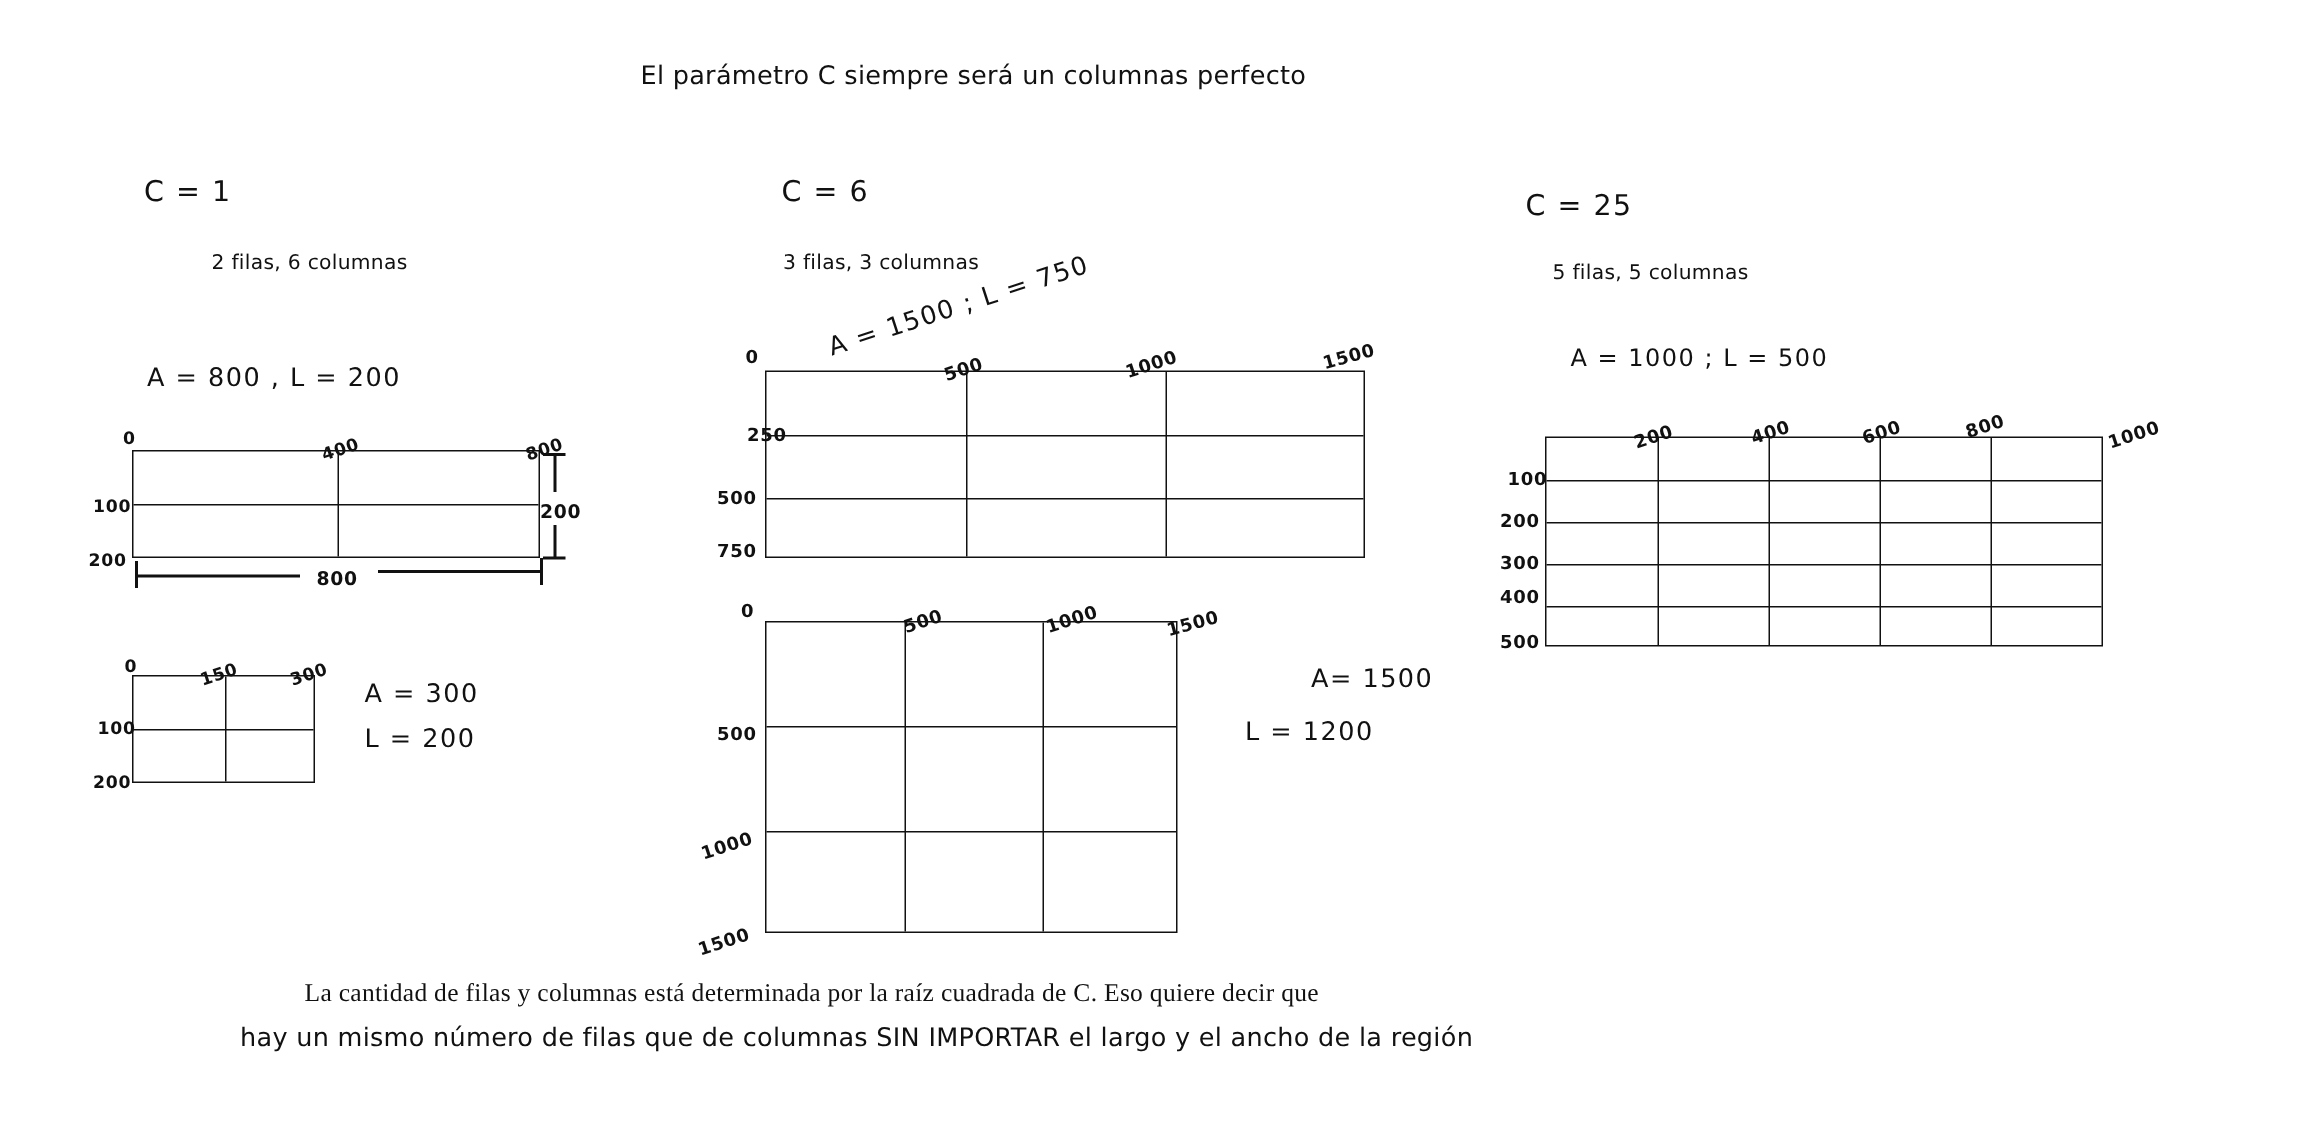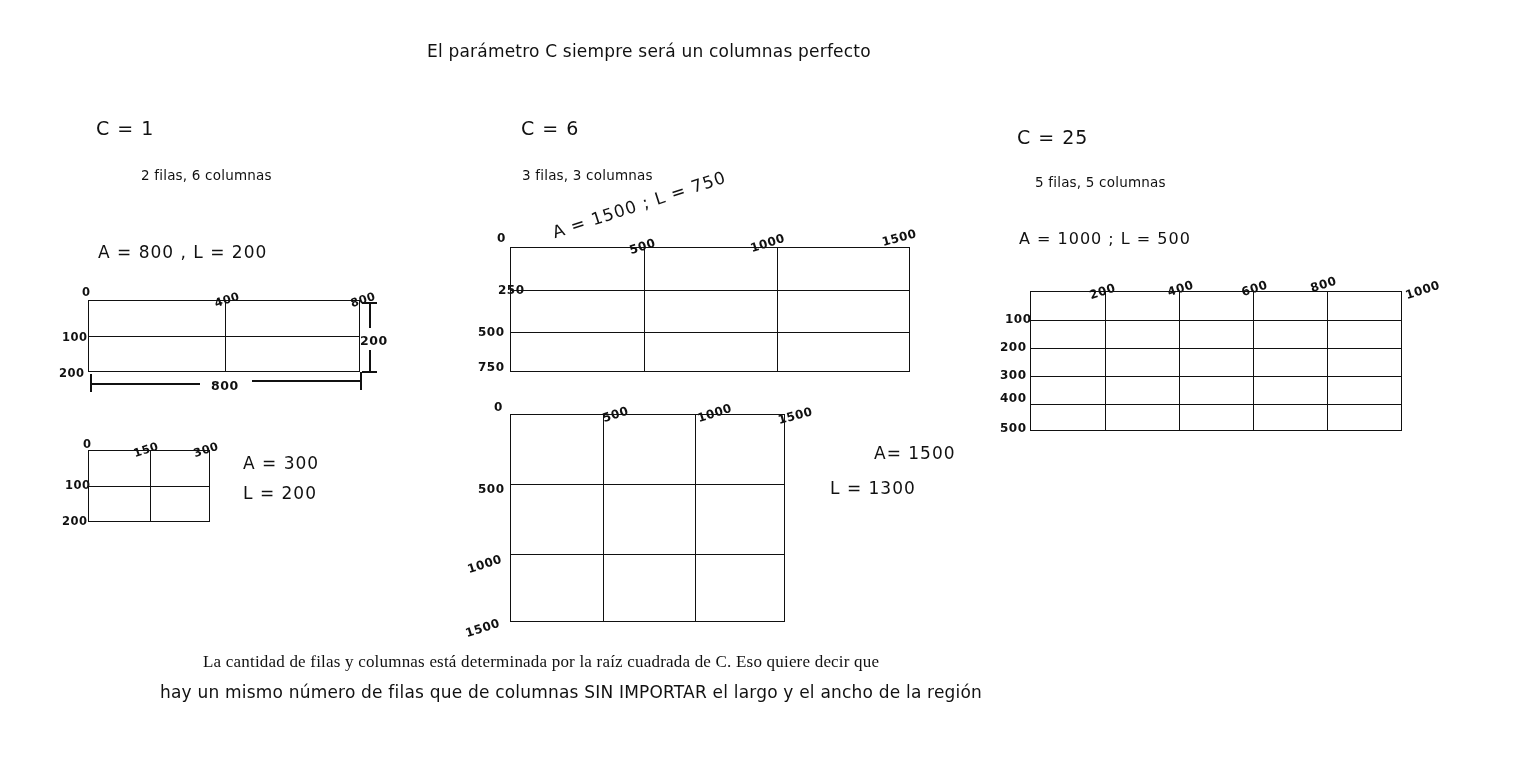--- a/index.html
+++ b/index.html
@@ -31,21 +31,21 @@
   .case-sub {
     font-size: 13.5px;
     letter-spacing: 0.2px;
     white-space: nowrap;
   }
   .al-label {
     font-size: 17px;
     letter-spacing: 1px;
     white-space: nowrap;
   }
-  .al-label.small { font-size: 16px; }
+  .al-label.small { font-size: 16px; margin-left: 28px; }
   .tick {
     font-size: 11.5px;
     font-weight: 700;
     letter-spacing: 0.5px;
     white-space: nowrap;
   }
   .tick.t2 { font-size: 12.5px; }
   .tick.t3 { font-size: 12px; }
   .footer-text {
     font-size: 17px;
@@ -179,21 +179,21 @@
   <div class="gline-v" style="left:184px;"></div>
 </div>
 <div class="abs tick t3" style="left:494px; top:400px;">0</div>
 <div class="abs tick t3 rot-s" style="left:605px; top:411px;">500</div>
 <div class="abs tick t3 rot-s" style="left:700px; top:411px;">1000</div>
 <div class="abs tick t3 rot-m" style="left:780px; top:413px;">1500</div>
 <div class="abs tick t3" style="left:478px; top:482px;">500</div>
 <div class="abs tick t3 rot-s" style="left:470px; top:562px;">1000</div>
 <div class="abs tick t3 rot-s" style="left:468px; top:626px;">1500</div>
 <div class="abs al-label" style="left:830px; top:443px;margin-left:44px;">A= 1500</div>
-<div class="abs al-label" style="left:830px; top:478px;">L = 1300</div>
+<div class="abs al-label" style="left:830px; top:478px;">L = 1200</div>
 
 <div class="abs case-label" style="left:1017px; top:126px;">C = 25</div>
 <div class="abs case-sub" style="left:1035px; top:174px;">5 filas, 5 columnas</div>
 
 <div class="abs al-label small" style="left:1019px; top:229px;">A = 1000  ;   L = 500</div>
 
 <div class="grid-box" style="left:1030px; top:291px; width:372px; height:140px;">
   <div class="gline-h" style="top:28px;"></div>
   <div class="gline-h" style="top:56px;"></div>
   <div class="gline-h" style="top:84px;"></div>

